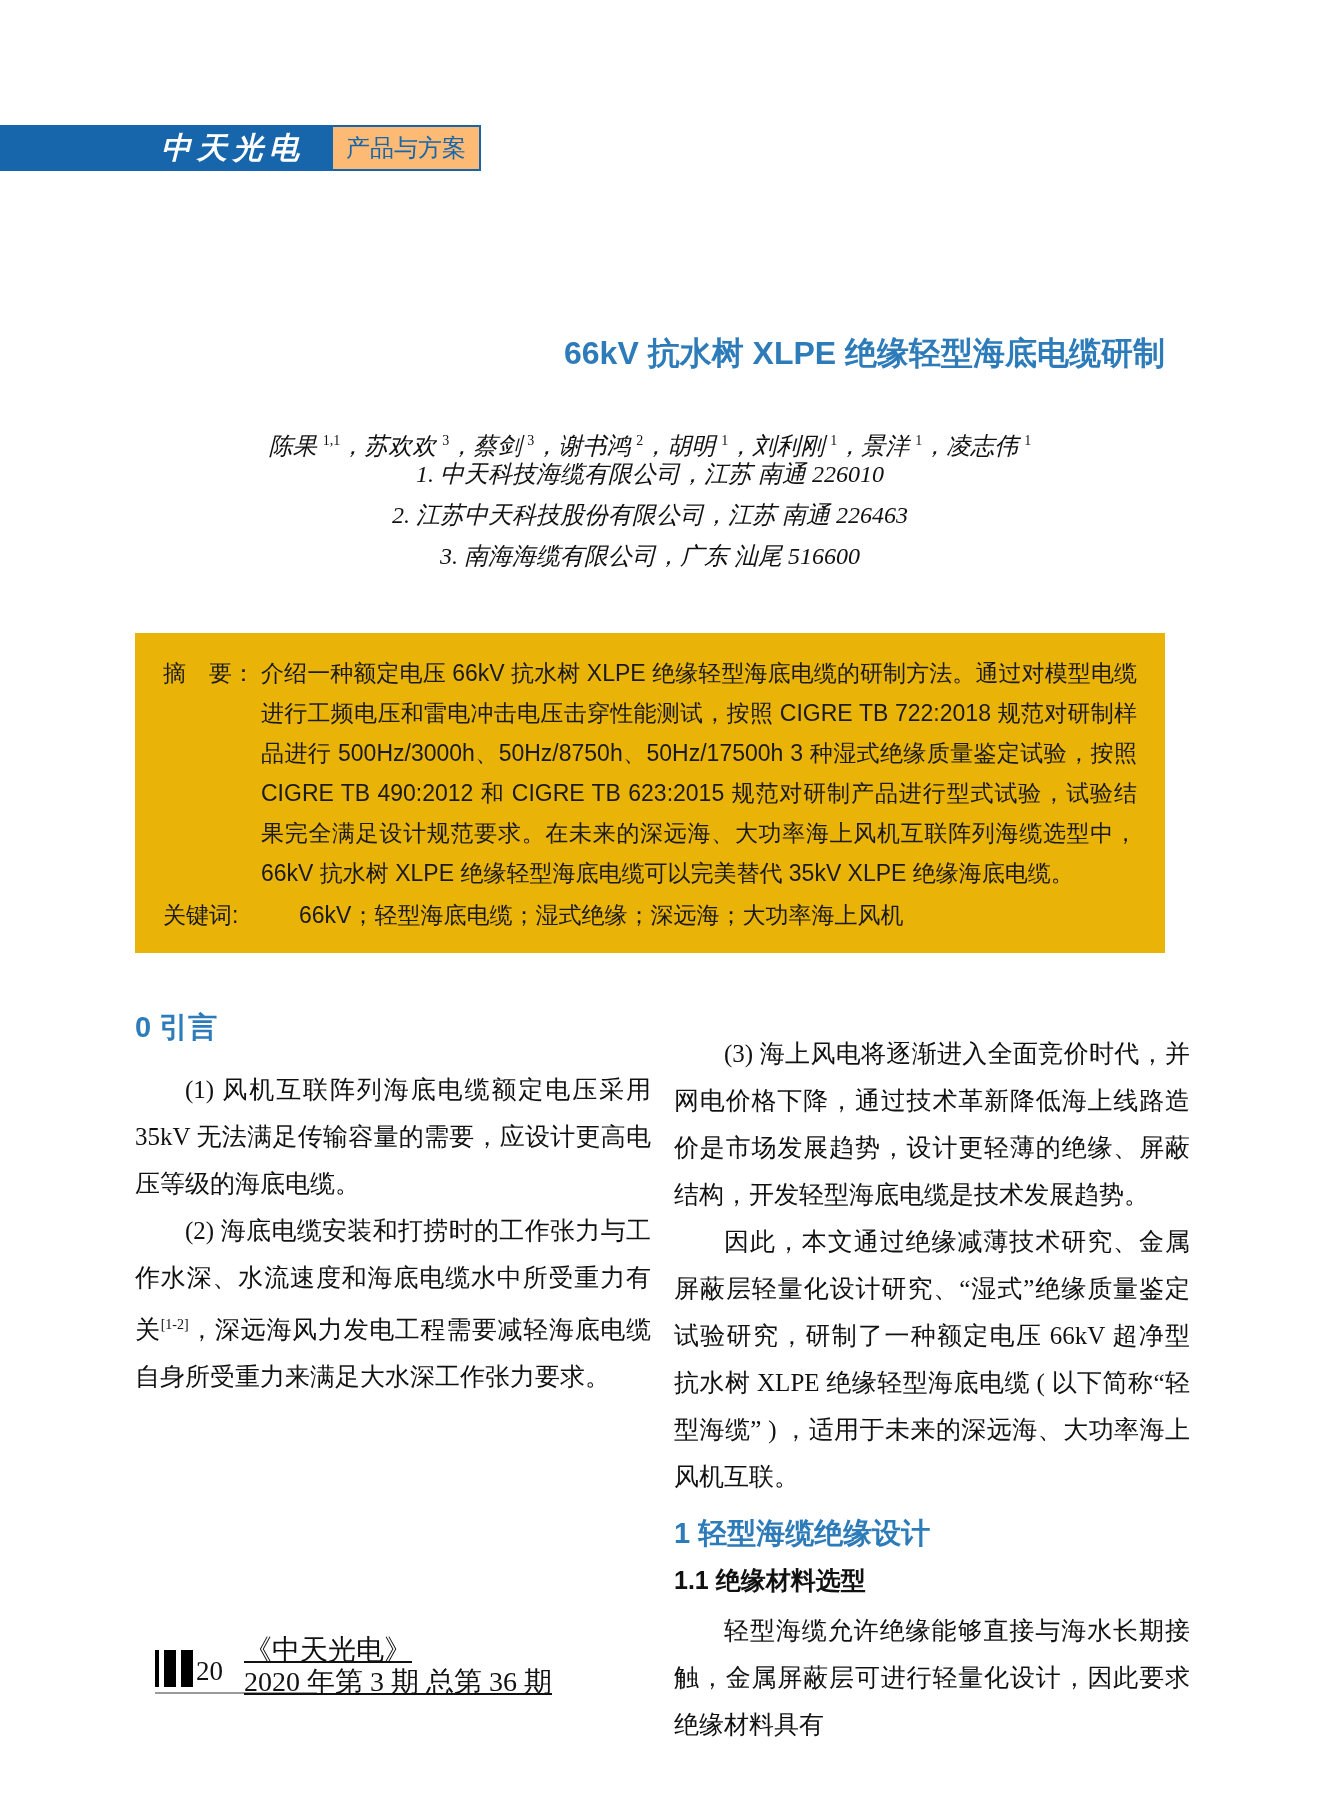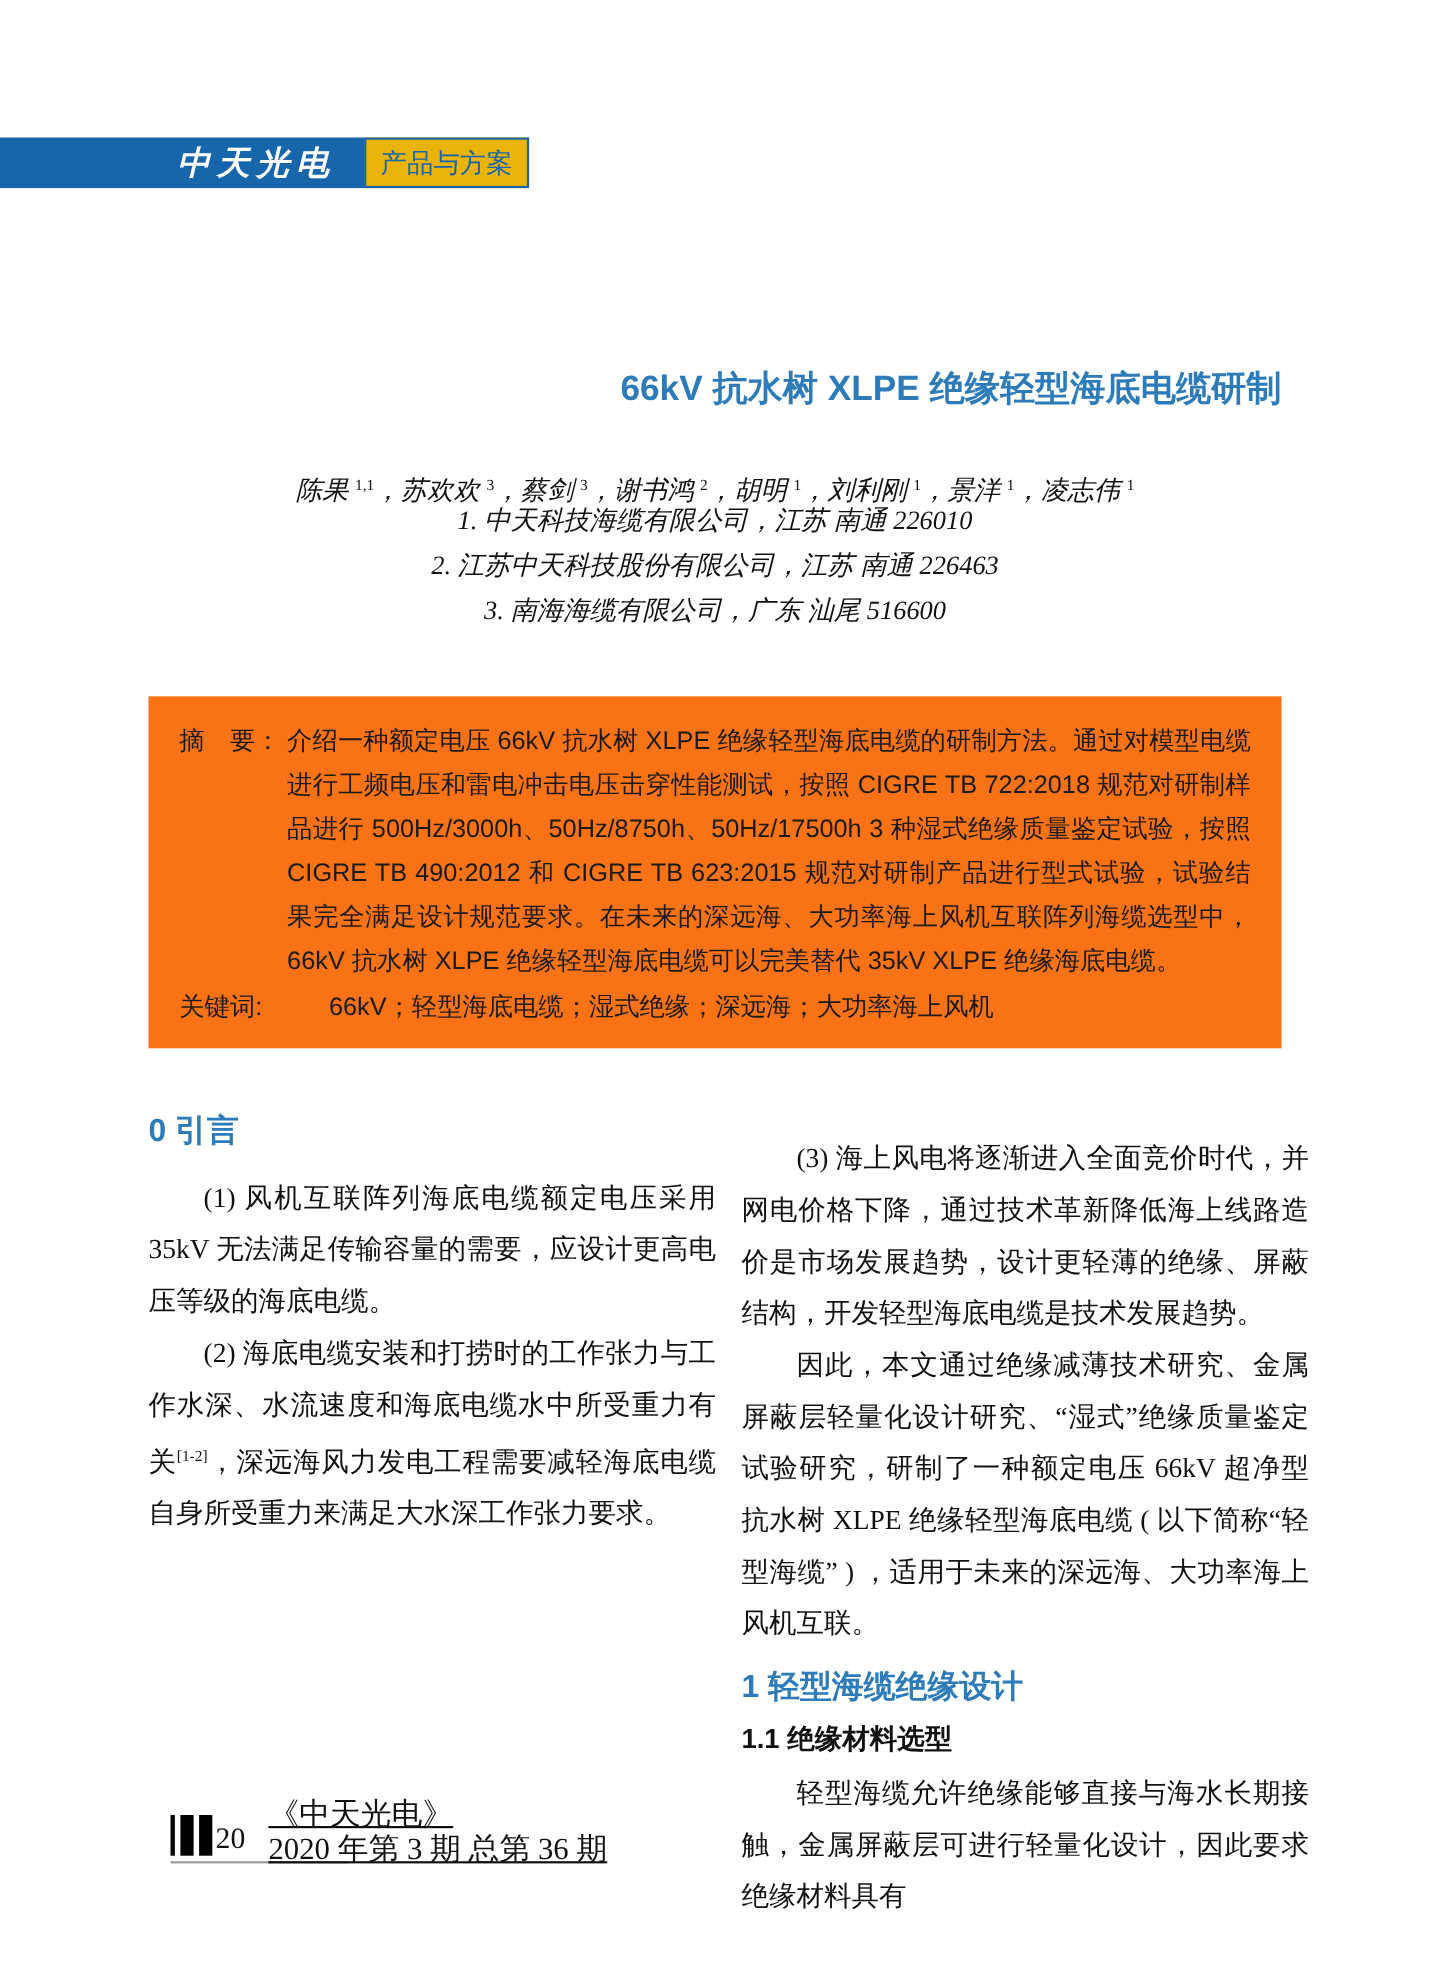--- a/index.html
+++ b/index.html
@@ -22,21 +22,21 @@
     text-align:right;
   }
   .brand-logo {
     color:#ffffff; font-size:30px; font-weight:bold; font-style:italic;
     letter-spacing:6px;
     font-family:"Liberation Serif", serif;
   }
   .category-box {
     position:absolute; left:331px; top:125px;
     width:150px; height:46px;
-    background:#eab308; border:2px solid #1766ab;
+    background:#fdba74; border:2px solid #1766ab;
     display:flex; align-items:center; justify-content:center;
   }
   .category-label {
     color:#1766ab; font-size:24px;
     font-family:"Liberation Sans", sans-serif;
   }
   
   .title {
     position:absolute; left:135px; top:332px; width:1030px;
     text-align:right;
@@ -50,21 +50,21 @@
   }
   .authors sup { font-size:14px; font-style:normal; }
   .affiliations {
     position:absolute; left:135px; top:454px; width:1030px;
     text-align:center; font-size:24px; line-height:41px; color:#111;
     font-style:italic;
   }
   
   .abstract-box {
     position:absolute; left:135px; top:633px; width:1030px;
-    background:#f97316;
+    background:#eab308;
     padding:20px 28px 18px 28px;
     font-family:"Liberation Sans", sans-serif;
     font-size:23px; line-height:40px; color:#1a1a1a;
   }
   .abstract-row { display:flex; }
   .abstract-label { flex:0 0 98px; white-space:pre; }
   .abstract-text { flex:1; text-align:justify; }
   .keywords-row { display:flex; margin-top:2px;gap:38px; }
   .keywords-label { flex:0 0 98px; white-space:pre; }
   .keywords-text { flex:1; }

